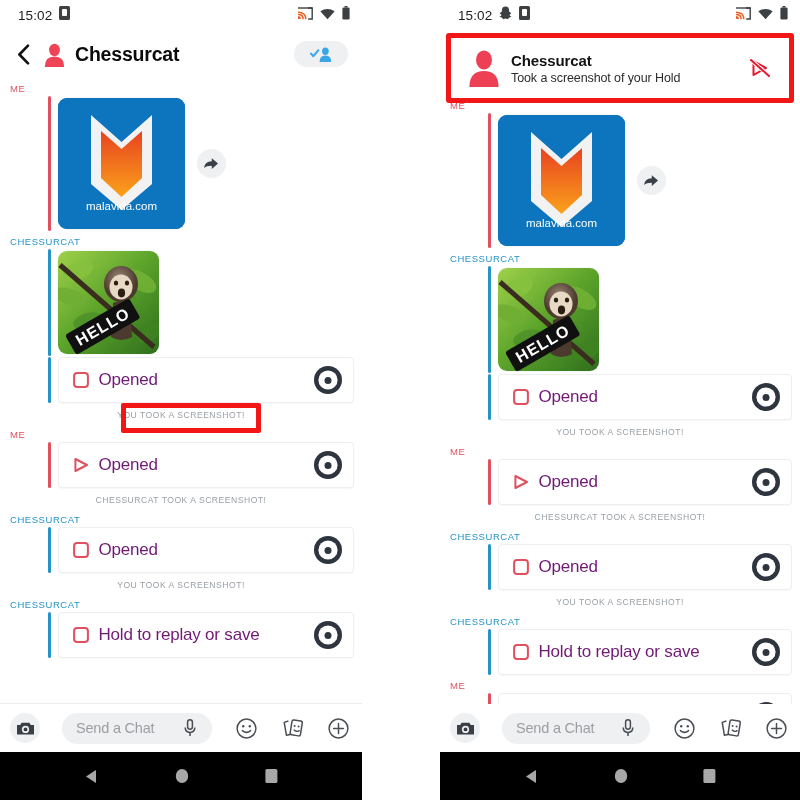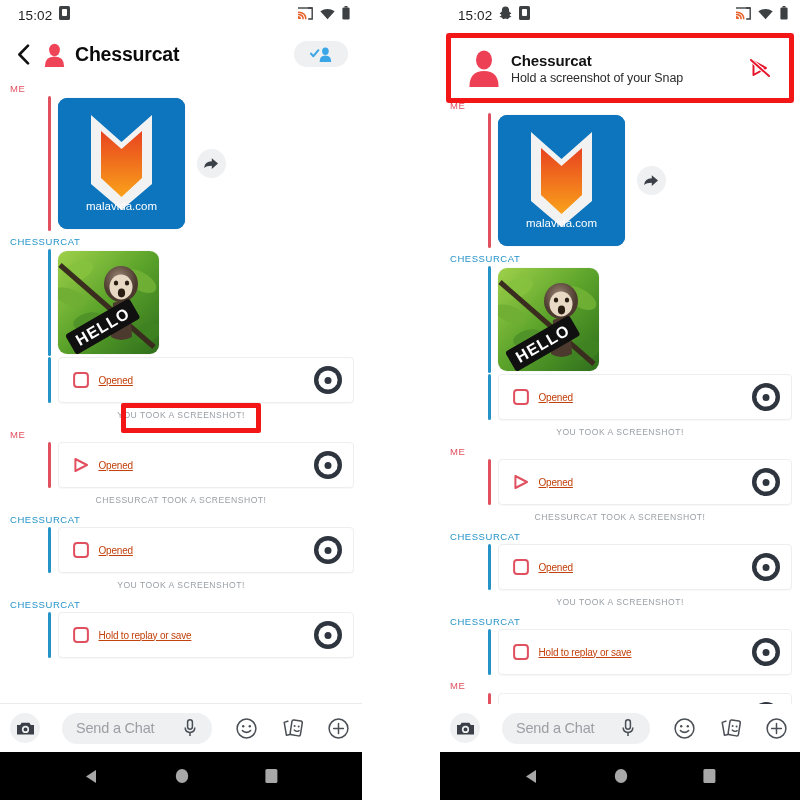--- a/index.html
+++ b/index.html
@@ -92,21 +92,21 @@
   }
 
   
   .snap-row {
     flex: 1 1 auto; height: 46px; background: #fff;
     border: 1px solid #eceef0; border-radius: 4px;
     display: flex; align-items: center; padding: 0 10px 0 14px;
     box-shadow: 0 1px 1px rgba(0,0,0,.03);
   }
   .snap-ic { width: 26px; flex: 0 0 26px; display:flex; align-items:center;}
-  .snap-label { font-size: 10px; color: #c2410c; letter-spacing: -.2px; flex:1 1 auto;text-decoration:underline;}
+  .snap-label { font-size: 17px; color: #701a75; letter-spacing: -.2px; flex:1 1 auto;}
   .snap-cam { width: 30px; height: 30px; flex:0 0 30px; display:flex; align-items:center; justify-content:center; cursor:pointer;}
 
   .system-note {
     text-align: center; font-size: 8.6px; color: #9aa0a6;
     letter-spacing: .5px; padding: 7px 0 4px 0; position: relative;
   }
   .note-highlight {
     position: absolute; border: 5px solid #f21616; border-radius: 2px;
     pointer-events: none;
   }
@@ -491,21 +491,21 @@
       <div class="notif-highlight">
         <div class="notif-card">
           <div class="notif-avatar">
             <svg width="36" height="38" viewBox="0 0 36 38">
               <ellipse cx="18" cy="11" rx="8" ry="9.4" fill="#ee4055"></ellipse>
               <path d="M3.4 38 Q3.4 22 18 22 Q32.6 22 32.6 38 Z" fill="#ee4055"></path>
             </svg>
           </div>
           <div class="notif-text">
             <div class="notif-title">Chessurcat</div>
-            <div class="notif-sub">Hold a screenshot of your Snap</div>
+            <div class="notif-sub">Took a screenshot of your Hold</div>
           </div>
           <div class="notif-action">
             <svg width="22" height="20" viewBox="0 0 22 20">
               <path d="M4.5 3 L17 10 L4.5 17 Z" fill="none" stroke="#e8162d" stroke-width="2" stroke-linejoin="round"></path>
               <path d="M1 1 L21 19" stroke="#ffffff" stroke-width="4"></path>
               <path d="M2 2 L20 18" stroke="#e8162d" stroke-width="2" stroke-linecap="round"></path>
             </svg>
           </div>
         </div>
       </div>

